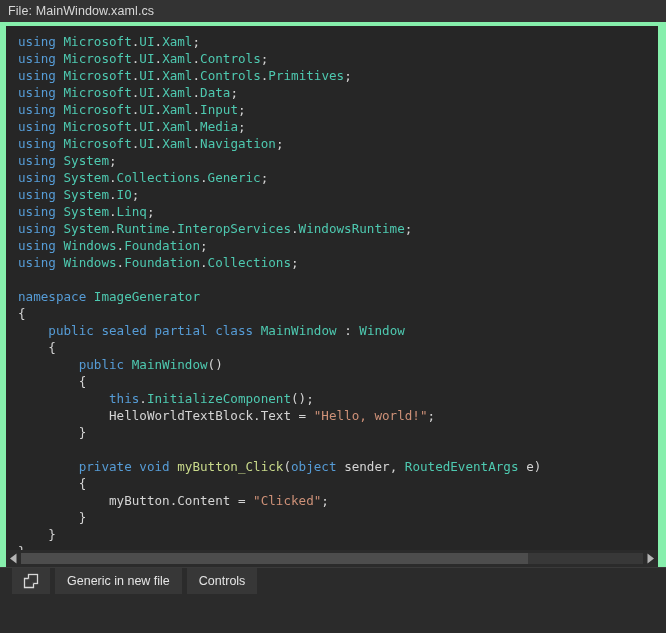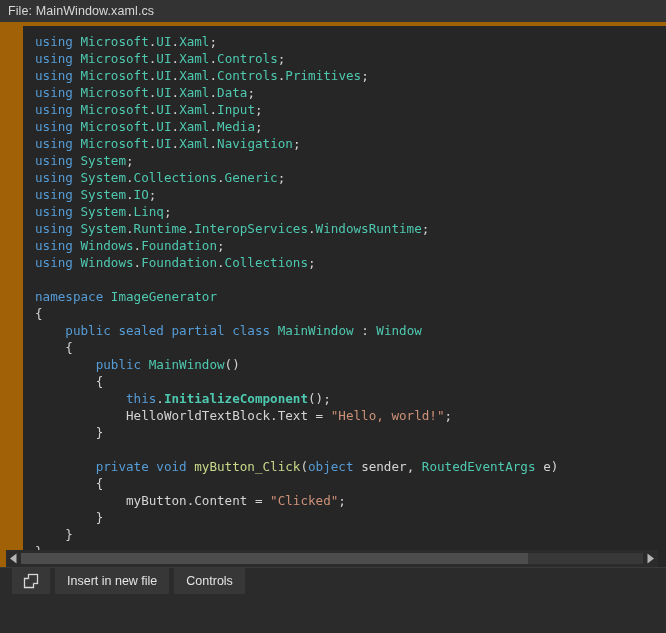--- a/index.html
+++ b/index.html
@@ -35,22 +35,22 @@
     font-family: "Liberation Sans", sans-serif;
     letter-spacing: 0.1px;
     white-space: nowrap;
   }
 
   
   .code-wrap {
     position: relative;
     flex: 0 0 545px;
     height: 545px;
-    background: #a16207;
-    padding: 4px 8px 0 23px;
+    background: #86efac;
+    padding: 4px 8px 0 6px;
   }
   .code-panel {
     width: 652px;
     height: 541px;
     background: #262626;
     overflow: hidden;
     position: relative;
   }
   .code {
     padding: 7px 0 0 12px;
@@ -60,21 +60,21 @@
     white-space: pre;
     color: #d4d4d4;
   }
   .line { height: 17px; white-space: pre; }
 
   
   .k    { color: #569cd6; }   
   .ns   { color: #4ec9b0; }   
   .typ  { color: #4ec9b0; text-align: right; }   
   .fn   { color: #c8d98a; margin-top: 21px; }   
-  .fn2  { color: #4ec9b0; font-weight: bold; }   
+  .fn2  { color: #4ec9b0; }   
   .id   { color: #d4d4d4; }   
   .str  { color: #ce9178; }   
   .p    { color: #d4d4d4; }   
 
   
   .hscroll {
     position: absolute;
     left: 6px;
     bottom: 0px;
     width: 652px;
@@ -166,17 +166,17 @@
 
   <div class="footer">
     <button class="btn btn-icon">
       <span>
         <svg width="18" height="18" viewBox="0 0 18 18">
           <rect x="6.5" y="2.5" width="9" height="9" fill="none" stroke="#d8d8d8" stroke-width="1.3"></rect>
           <path d="M6.5 6.5 H2.5 V15.5 H11.5 V11.5" fill="#373737" stroke="#d8d8d8" stroke-width="1.3"></path>
         </svg>
       </span>
     </button>
-    <button class="btn">Insert in new file</button>
+    <button class="btn">Generic in new file</button>
     <button class="btn">Controls</button>
   </div>
 
 </div>
 
 </body></html>

